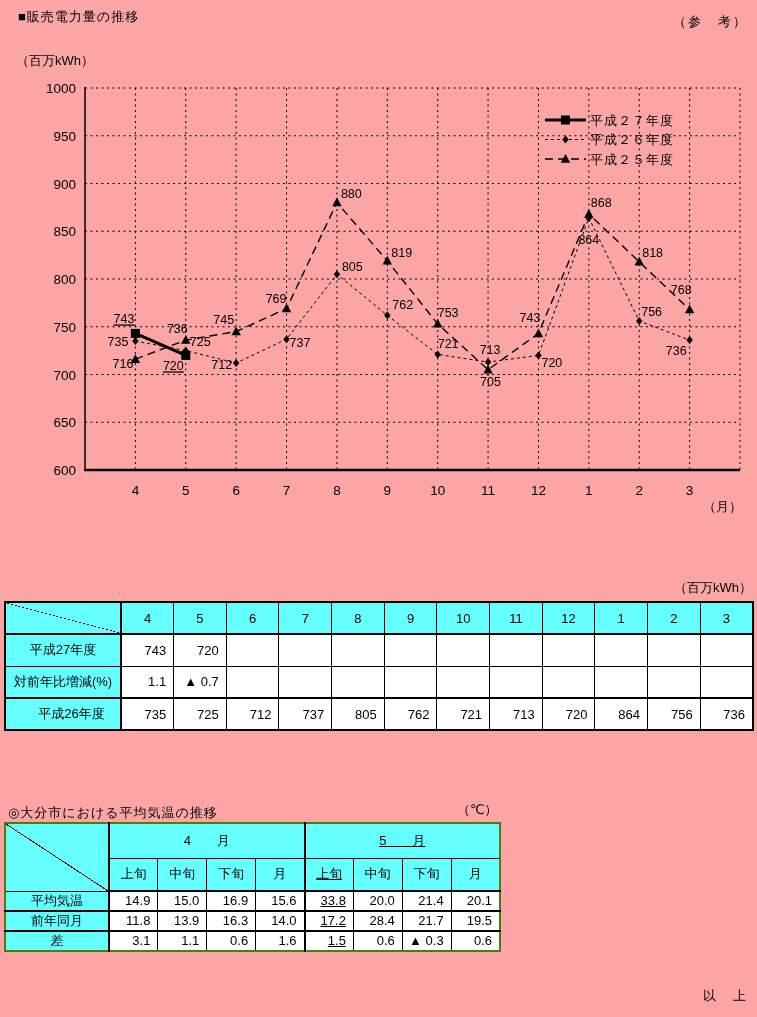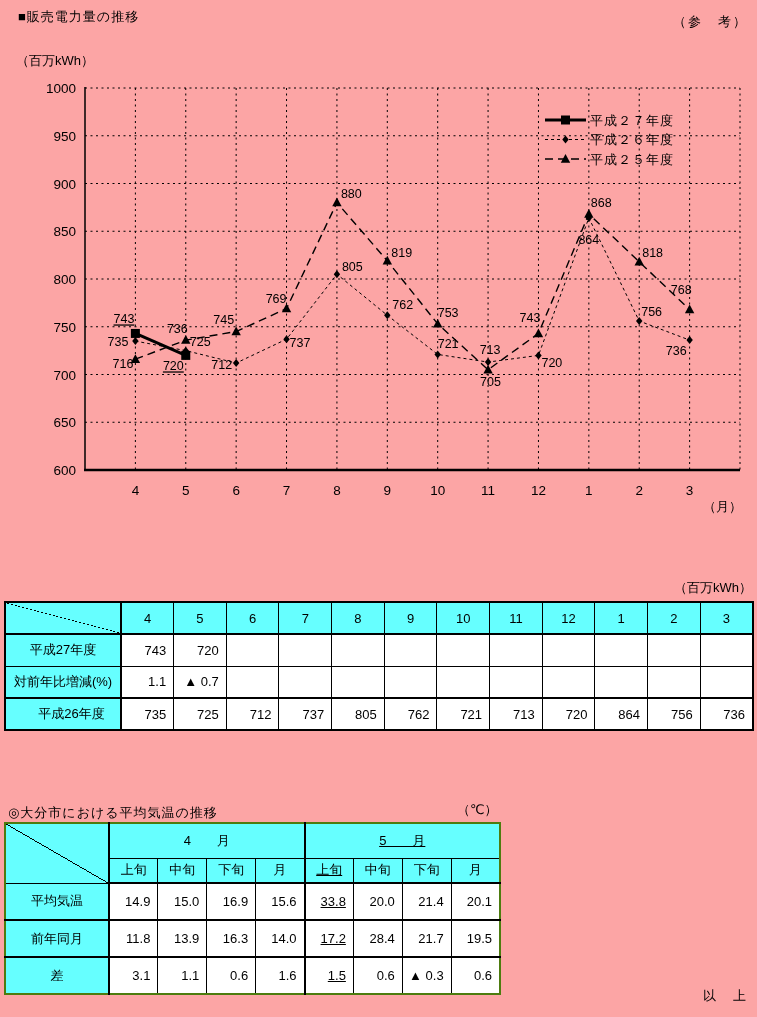--- a/index.html
+++ b/index.html
@@ -29,22 +29,22 @@
 
   #table1 { position:absolute; left:4px; top:601px; width:750px; border:2px solid #000; }
   #table1 th, #table1 td { height:32px; }
   #table1 tr.hdr th { border-bottom-width:2px; }
   #table1 .lab { border-right-width:2px;margin-left:31px; }
   #table1 tr.r1 td { border-bottom-width:2px; }
   #table1 tr.r2 td { border-bottom-width:2px;padding-left:17px; }
 
   #table2 { position:absolute; left:4px; top:822px; width:497px; border:2px solid #4d7c0f; }
   #table2 tr.h1 th { height:35px; }
-  #table2 tr.h2 th { height:25px; border-bottom-width:2px; }
-  #table2 td { height:37px; }
+  #table2 tr.h2 th { height:33px; border-bottom-width:2px; }
+  #table2 td { height:19px; }
   #table2 .lab { border-right-width:2px; }
   #table2 .gsep { border-left-width:2px;text-decoration:underline; }
   #table2 tr.tr0 td { border-bottom-width:2px; }
   #table2 tr.tr1 td { border-bottom-width:2px; }
 </style>
 </head>
 <body>
 
 <div class="page">
 

